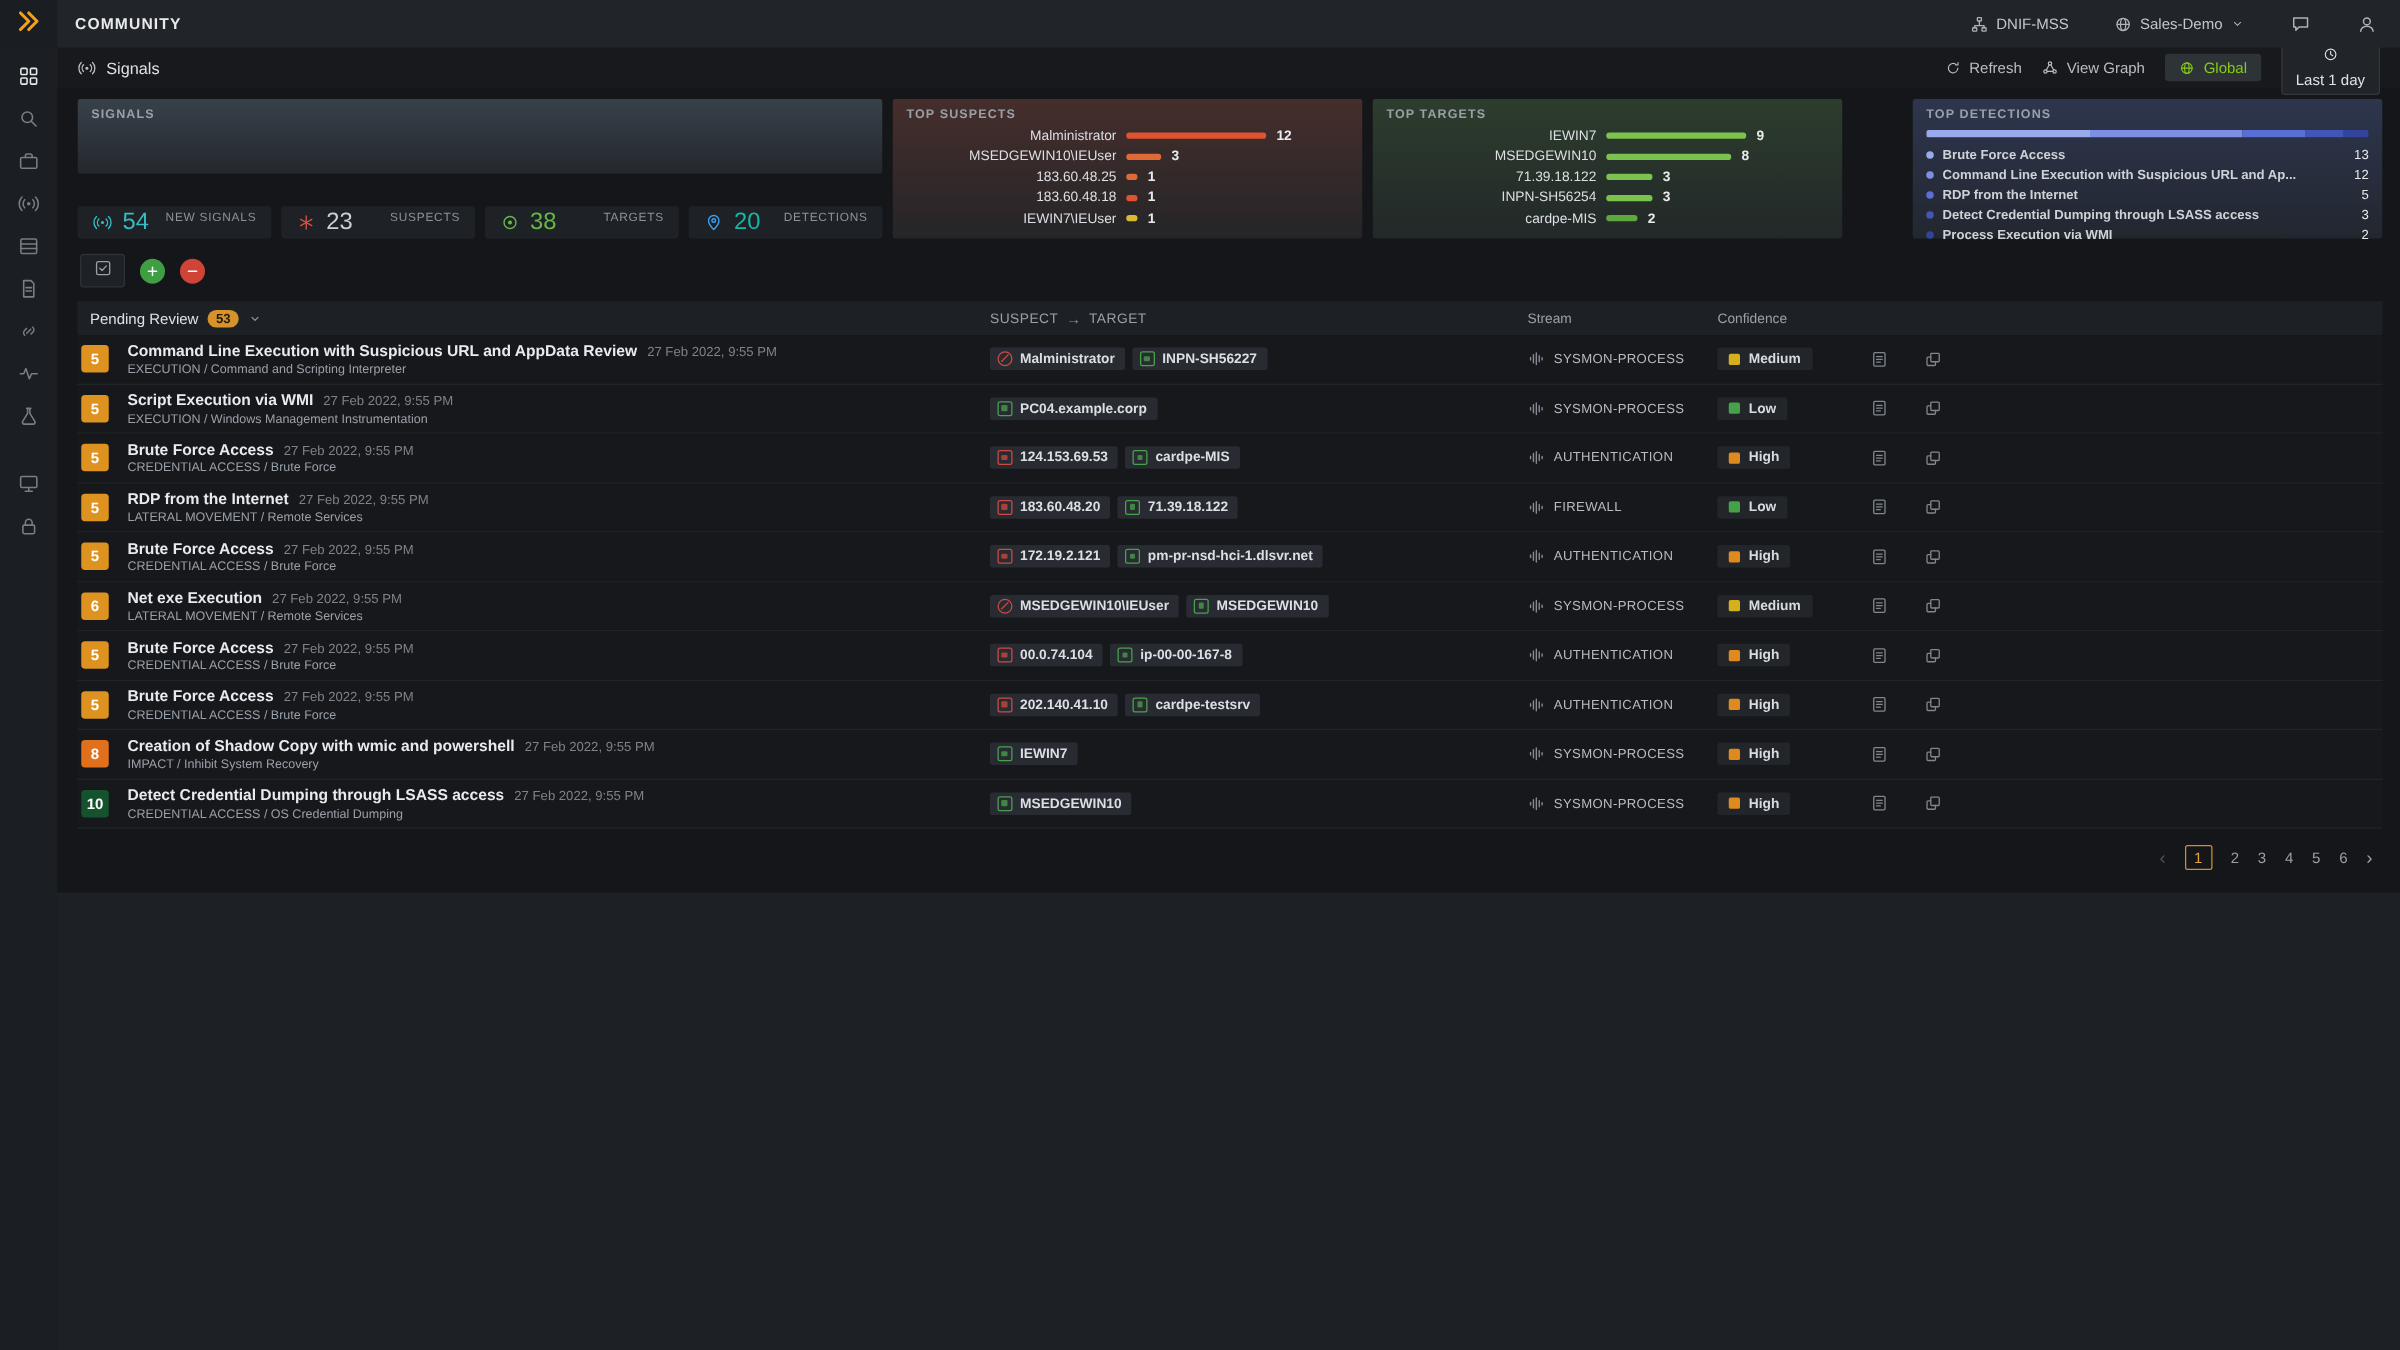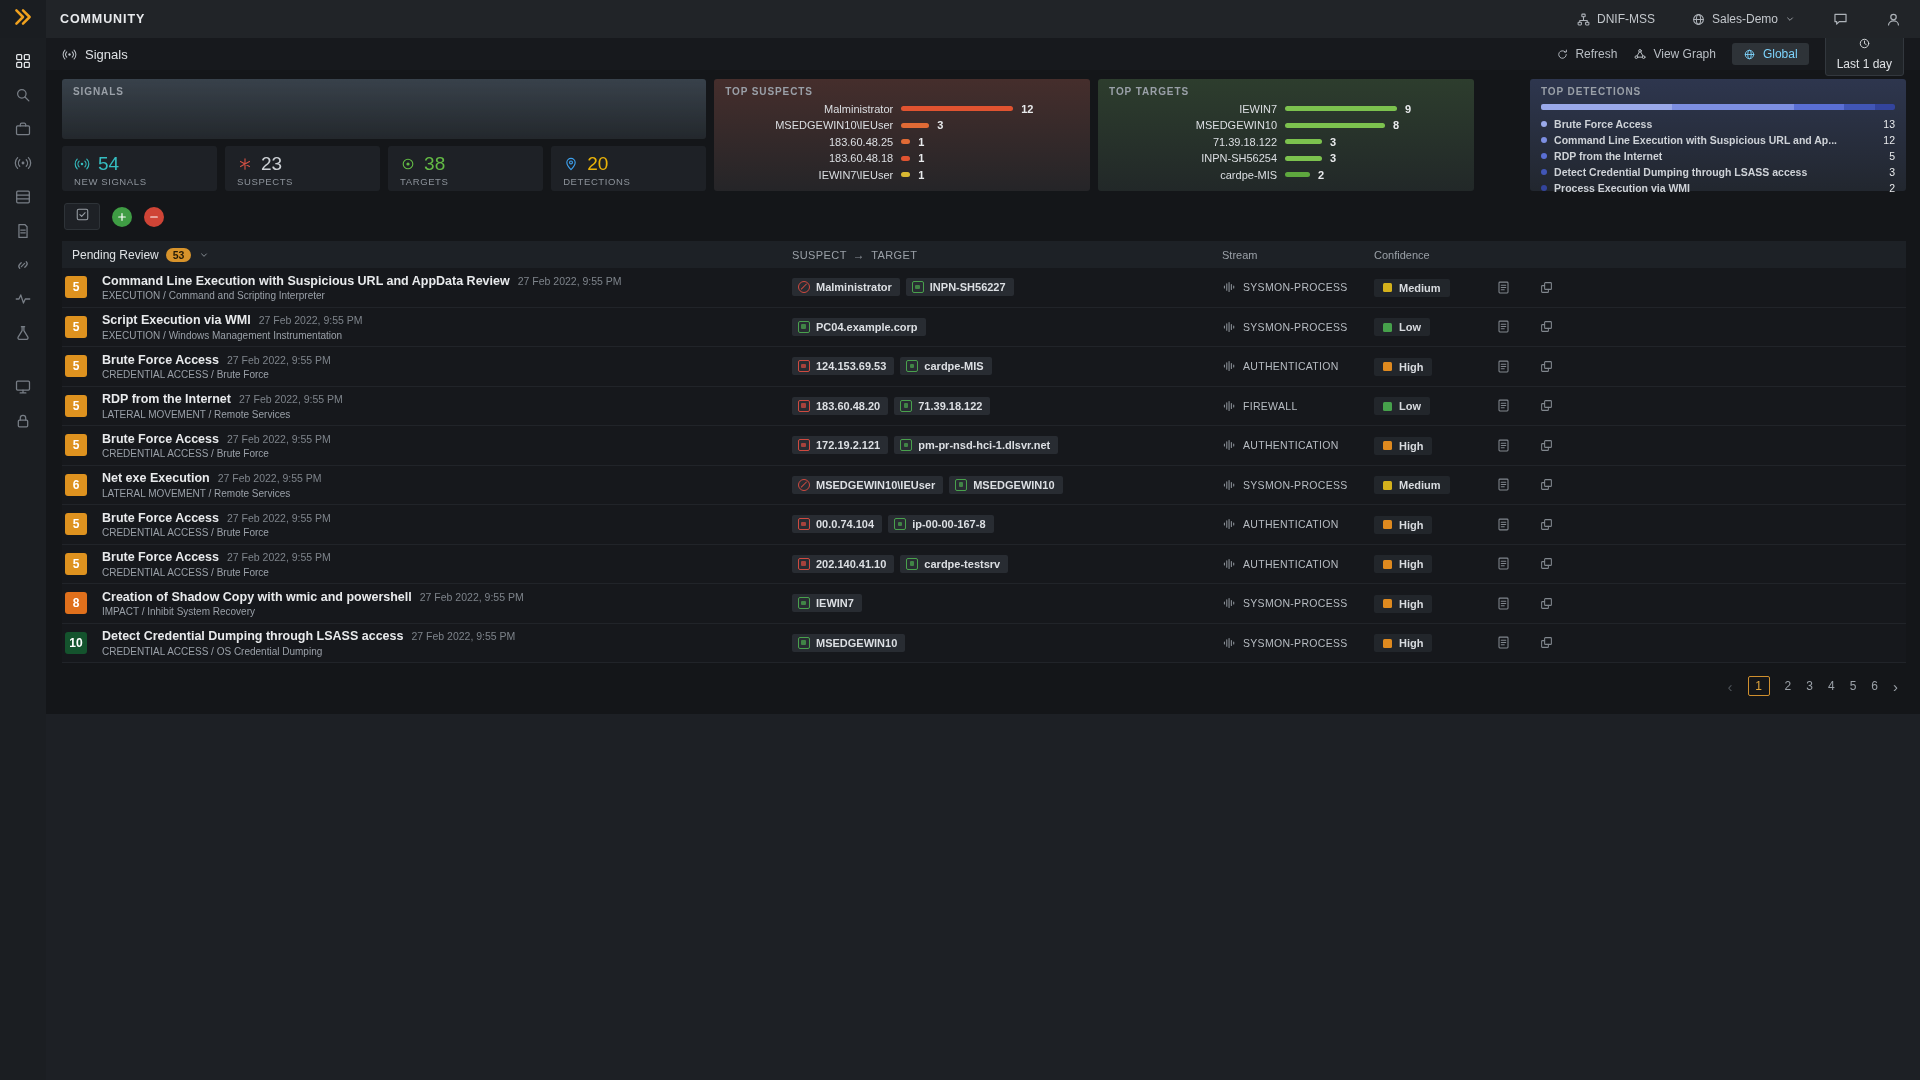--- a/index.html
+++ b/index.html
@@ -26,34 +26,34 @@
   .side-item.active { color:#e6e9ec; }
   .side-group2 { margin-top:20px; display:flex; flex-direction:column; align-items:center; }
 
   
   .content { position:absolute; top:38px; left:46px; right:0; bottom:0; background:#1d2025; }
   .subheader { height:32px; background:#17191d; display:flex; align-items:center; padding:0 16px; }
   .page-title { display:flex; align-items:center; gap:8px; font-size:13px; color:#dfe2e5; }
   .page-title .i { display:flex; color:#b9bec4; }
   .subheader-right { margin-left:auto; display:flex; align-items:center; gap:16px; font-size:12px; color:#b9bec4; }
   .btn-plain { display:flex; align-items:center; gap:6px; cursor:pointer; }
-  .btn-global { background:#2e3338; border-radius:3px; padding:4px 11px; display:flex; align-items:center; gap:7px; color:#7dd3fc; cursor:pointer; }
+  .btn-global { background:#2e3338; border-radius:3px; padding:4px 11px; display:flex; align-items:center; gap:7px; color:#84cc16; cursor:pointer; }
   .btn-range { background:#212529; border:1px solid #33383e; border-radius:3px; padding:4px 11px; display:flex; align-items:center; gap:7px; color:#dfe2e5; cursor:pointer;flex-direction:column; }
   .btn-plain .i, .btn-global .i, .btn-range .i { display:flex; }
 
   .main { background:#141619; padding:9px 14px 14px 16px; }
 
   
   .panels { display:flex; gap:8px; }
   .col-signals { flex:1.82; display:flex; flex-direction:column; gap:7px; min-width:0; }
   .panel { border-radius:3px; padding:7px 11px; min-width:0; }
   .panel-title { font-size:10px; font-weight:700; letter-spacing:.9px; color:#9aa0a8; }
   .panel.signals { height:60px; background:linear-gradient(180deg, rgba(128,152,176,.26), rgba(128,152,176,.04)), #1f2327; }
   .stats-row { display:flex; gap:8px; height:45px; }
-  .stat-card { flex:1; background:#1e2126; border-radius:3px; padding:4px 12px; display:flex; flex-direction:column; justify-content:flex-end; gap:1px; }
+  .stat-card { flex:1; background:#1e2126; border-radius:3px; padding:4px 12px; display:flex; flex-direction:row; justify-content:space-between; gap:1px;margin-top:19px; }
   .stat-top { display:flex; align-items:center; gap:8px; font-size:19px; font-weight:500; }
   .stat-top .i { display:flex; }
   .stat-label { font-size:9.5px; letter-spacing:.6px; color:#8d939b; }
 
   .panel.listpanel { flex:1; height:112px; }
   .panel.suspects { background:linear-gradient(180deg, rgba(222,90,64,.20), rgba(222,90,64,.03)), #1f2327; }
   .panel.targets  { background:linear-gradient(180deg, rgba(118,196,78,.16), rgba(118,196,78,.03)), #1f2327; }
   .panel.detections { background:linear-gradient(180deg, rgba(105,130,235,.20), rgba(105,130,235,.04)), #1f2327;margin-left:48px; }
 
   .bar-rows { margin-top:5px; display:flex; flex-direction:column; gap:3.5px; }
@@ -352,21 +352,21 @@
                 <div class="stat-label">TARGETS</div>
               </div>
               <div class="stat-card">
                 <div class="stat-top">
                   <span class="i" style="color:#3da1ef">
                     <svg width="16" height="16" viewBox="0 0 20 20" fill="none" stroke="currentColor" stroke-width="1.4" stroke-linecap="round" stroke-linejoin="round">
                       <path d="M10 17 s-5.2 -5 -5.2 -8.8 a5.2 5.2 0 0 1 10.4 0 C15.2 12 10 17 10 17 z"></path>
                       <circle cx="10" cy="8" r="1.8"></circle>
                     </svg>
                   </span>
-                  <span class="stat-value" style="color:#eab308">20</span>
+                  <span class="stat-value" style="color:#14b8a6">20</span>
                 </div>
                 <div class="stat-label">DETECTIONS</div>
               </div>
             </div>
         </div>
 
         <div class="panel listpanel suspects">
           <div class="panel-title">TOP SUSPECTS</div>
           <div class="bar-rows" id="suspects-rows">
               <div class="bar-row">

